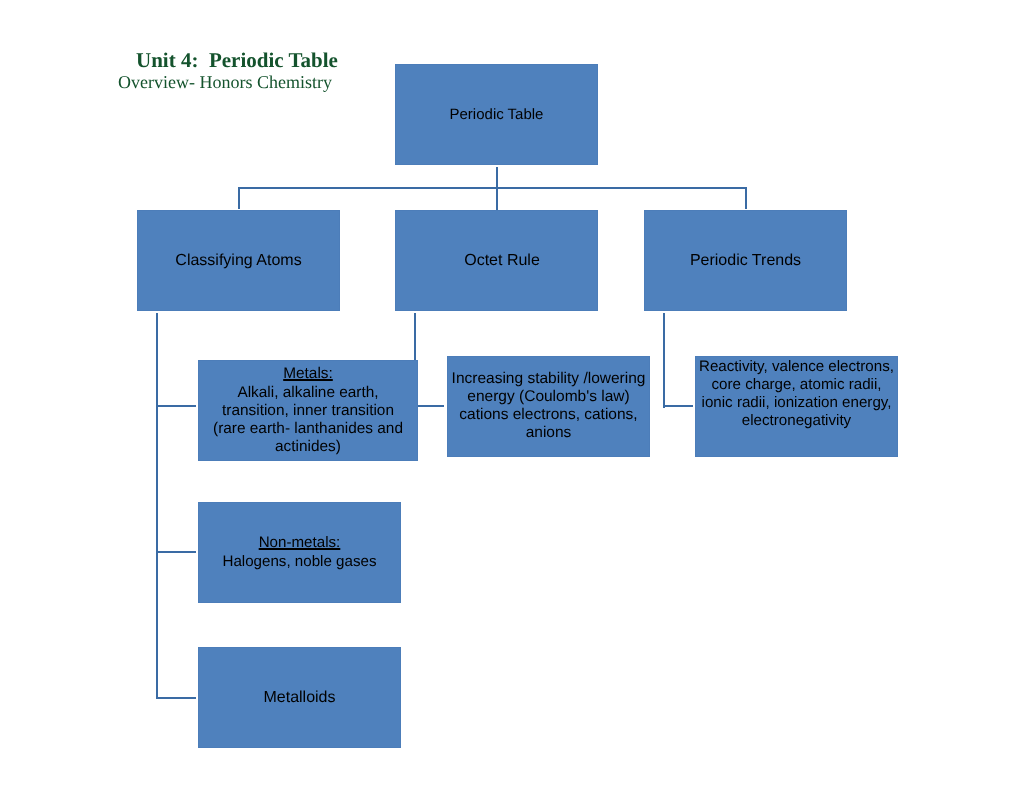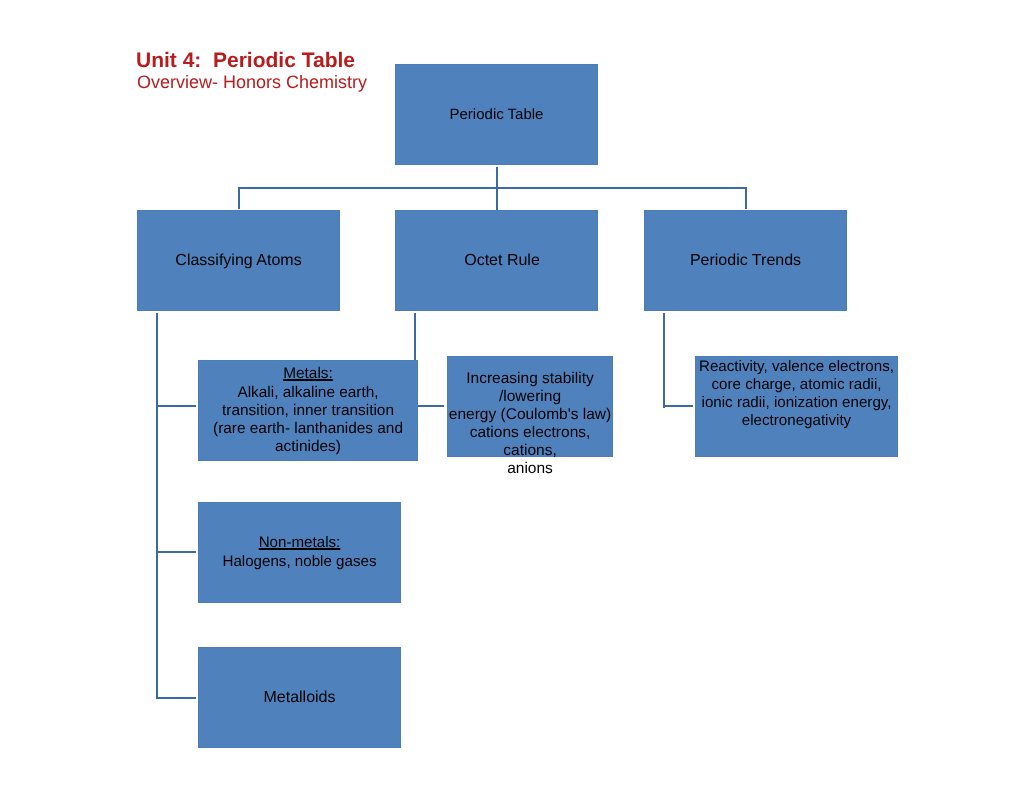--- a/index.html
+++ b/index.html
@@ -3,39 +3,39 @@
 <meta charset="utf-8">
 <title>Unit 4: Periodic Table</title>
 <style>
   html,body{margin:0;padding:0;}
   body{width:1020px;height:788px;background:#ffffff;position:relative;overflow:hidden;
        font-family:"Liberation Sans",sans-serif;
        -webkit-font-smoothing:antialiased;-moz-osx-font-smoothing:grayscale;
        text-rendering:geometricPrecision;}
   .canvas{position:absolute;left:0;top:0;width:1020px;height:788px;
           transform:translateZ(0);will-change:transform;}
-  .title{position:absolute;font-family:Liberation Sans, sans-serif;color:#b91c1c;white-space:pre;line-height:1;}
+  .title{position:absolute;font-family:Liberation Serif, serif;color:#14532d;white-space:pre;line-height:1;}
   #doc-title{left:136px;top:50px;font-size:21px;font-weight:bold;}
-  #doc-subtitle{left:137px;top:73px;font-size:18px;font-weight:normal;}
+  #doc-subtitle{left:118px;top:73px;font-size:18px;font-weight:normal;}
   .node{position:absolute;background:#4F81BD;border:1px solid #4C7DB9;box-sizing:border-box;
         color:#000000;display:flex;flex-direction:column;align-items:center;justify-content:center;
         text-align:center;line-height:18px;}
   .node .ln{display:block;}
   .conn{position:absolute;background:#3A6BA4;}
 
   
   #n-root        {left:395px; top:64px;  width:203px; height:101px; font-size:15px;}
   #n-classifying {left:137px; top:210px; width:203px; height:101px; font-size:16px;align-items:center;}
   #n-octet       {left:395px; top:210px; width:203px; height:101px; font-size:16px;padding-left:11px;}
   #n-trends      {left:644px; top:210px; width:203px; height:101px; font-size:16px;}
 
   #n-metals      {left:198px; top:360px; width:220px; height:101px; font-size:15.4px;}
   #n-nonmetals   {left:198px; top:502px; width:203px; height:101px; font-size:15.15px;}
   #n-metalloids  {left:198px; top:647px; width:203px; height:101px; font-size:16px;}
-  #n-octet-detail{left:447px; top:356px; width:166px; height:101px; font-size:15.5px;
+  #n-octet-detail{left:447px; top:356px; width:203px; height:101px; font-size:15.5px;
                   justify-content:flex-start; padding-top:13px;}
   #n-trends-detail{left:695px; top:356px; width:203px; height:101px; font-size:15.15px;
                   justify-content:flex-start; padding-top:1px;}
 
   .hd{text-decoration:underline;text-underline-offset:1.4px;text-decoration-thickness:1.6px;}
   .gap{margin-top:1px;}
 
   
   #c-root-stem {left:495.5px; top:166.5px; width:2.2px;  height:44px;}
   #c-bus       {left:237.5px; top:186.5px; width:509px;  height:2.2px;}

